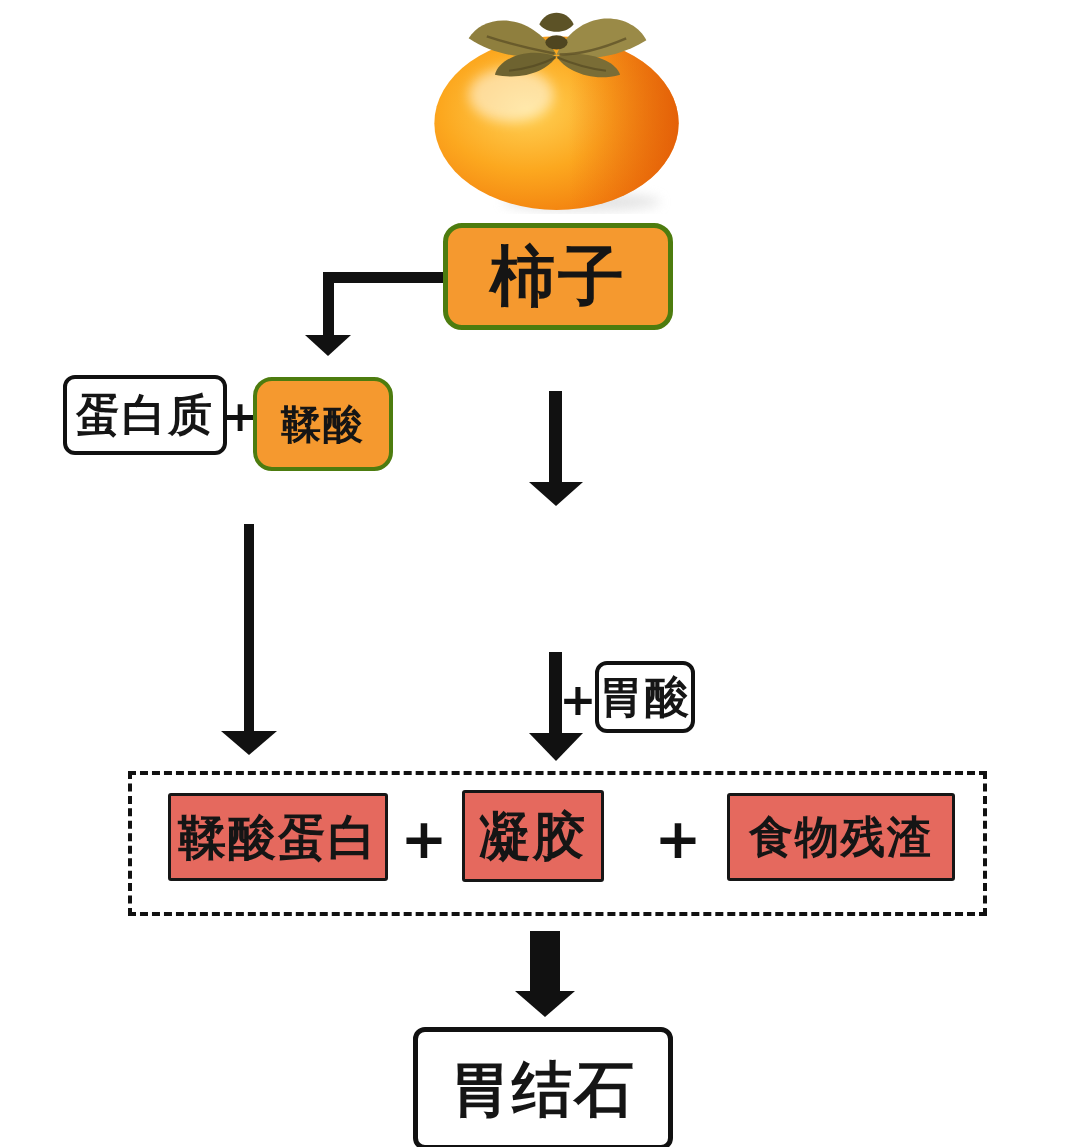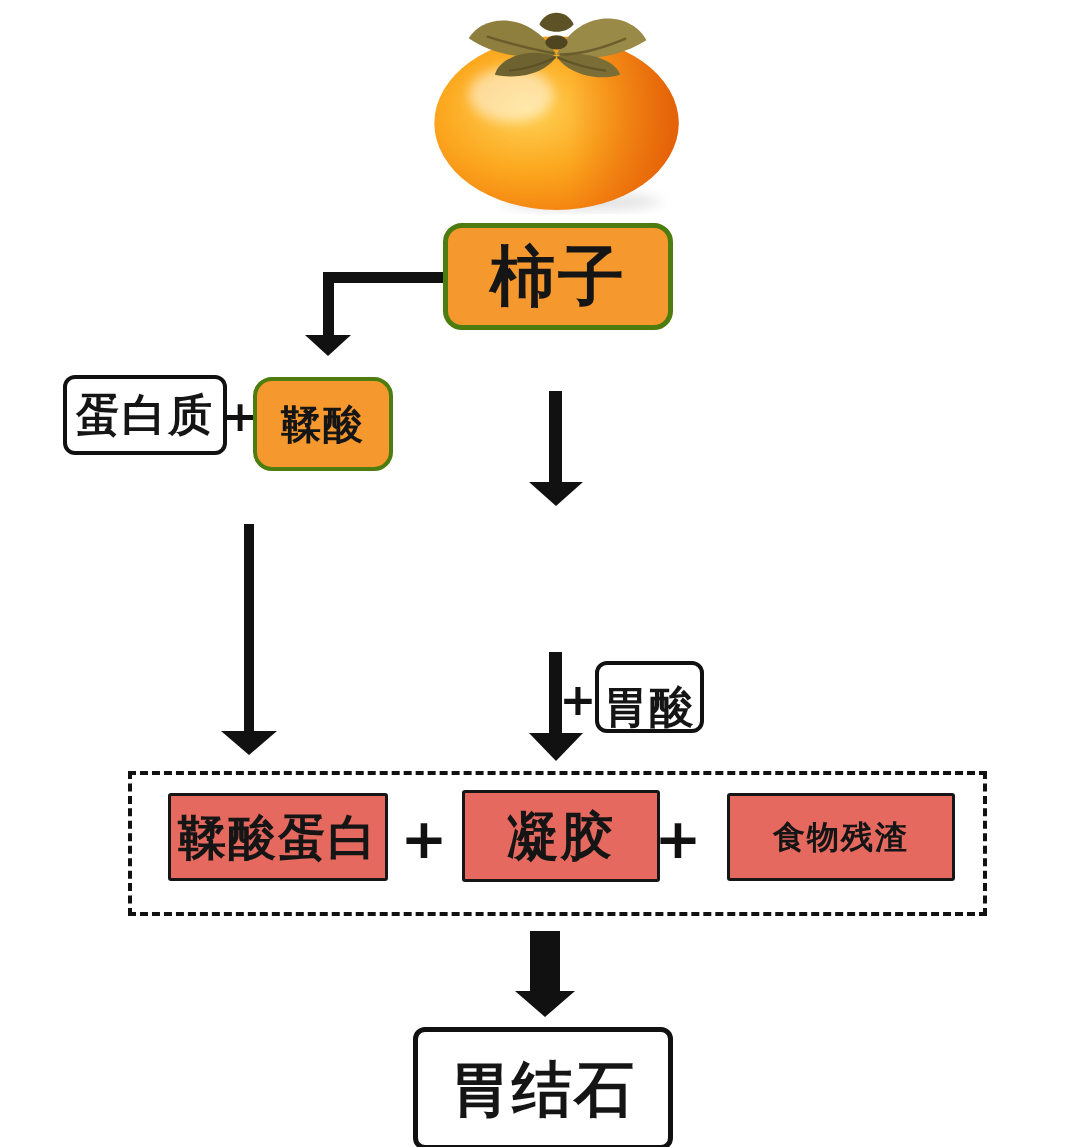--- a/index.html
+++ b/index.html
@@ -80,38 +80,38 @@
     <span>鞣酸</span>
   </div>
 
   <div class="bar" style="left:549px;top:391px;width:13px;height:91px;"></div>
   <div class="head" style="left:529px;top:482px;"></div>
 
 
   <div class="bar" style="left:549px;top:652px;width:13px;height:81px;"></div>
   <div class="head" style="left:529px;top:733px;border-top-width:28px;"></div>
   <div class="plus" style="left:578px;top:700px;font-size:44px;">+</div>
-  <div class="node white-box" style="left:595px;top:661px;width:109px;height:72px;font-size:44px;align-items:flex-end;">
+  <div class="node white-box" style="left:595px;top:661px;width:100px;height:72px;font-size:44px;">
     <span>胃酸</span>
   </div>
 
   <div class="bar" style="left:244px;top:524px;width:10px;height:209px;"></div>
   <div class="head" style="left:221px;top:731px;border-left-width:28px;border-right-width:28px;"></div>
 
   <div class="dashed"></div>
 
   <div class="node red" style="left:168px;top:793px;width:220px;height:88px;font-size:48px;">
     <span>鞣酸蛋白</span>
   </div>
   <div class="plus" style="left:424px;top:839px;font-size:56px;">+</div>
-  <div class="node red" style="left:462px;top:790px;width:198px;height:92px;font-size:52px;text-align:right;">
+  <div class="node red" style="left:462px;top:790px;width:142px;height:92px;font-size:52px;text-align:right;">
     <span>凝胶</span>
   </div>
   <div class="plus" style="left:678px;top:839px;font-size:56px;">+</div>
-  <div class="node red" style="left:727px;top:793px;width:228px;height:88px;font-size:32px;">
+  <div class="node red" style="left:727px;top:793px;width:228px;height:88px;font-size:44px;">
     <span>食物残渣</span>
   </div>
 
   <div class="bar" style="left:530px;top:931px;width:30px;height:61px;"></div>
   <div class="head" style="left:515px;top:991px;border-left-width:30px;border-right-width:30px;border-top-width:26px;"></div>
 
   <div class="node white-box" style="left:413px;top:1027px;width:260px;height:123px;font-size:60px;border-width:5px;">
     <span>胃结石</span>
   </div>
 

